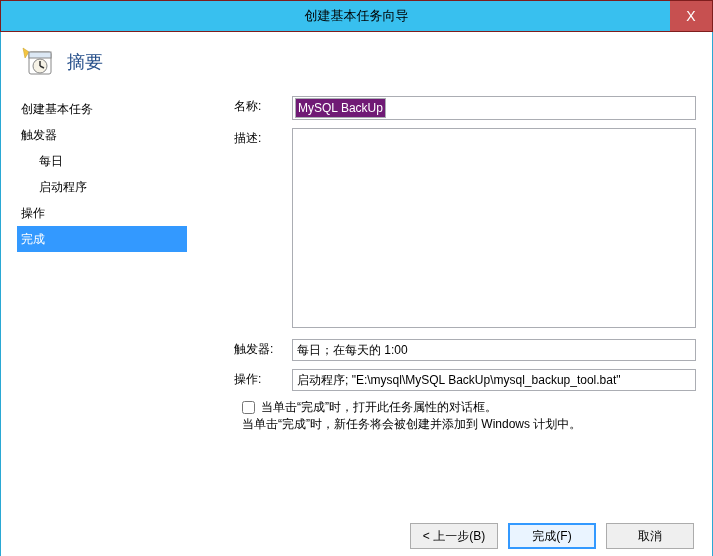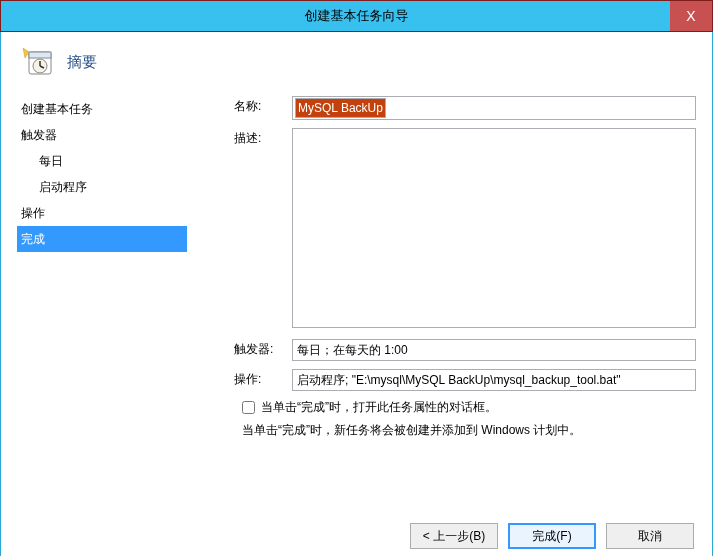--- a/index.html
+++ b/index.html
@@ -51,21 +51,21 @@
     display: flex;
     align-items: center;
     padding: 14px 20px 10px 20px;
   }
   .header-area .icon {
     width: 32px;
     height: 32px;
     margin-right: 14px;
   }
   .header-area .page-title {
-    font-size: 15px;
+    font-size: 18px;
     color: #264f8a;
   }
   .content-area {
     display: flex;
     padding: 0 16px;
     gap: 39px;
   }
   .sidebar {
     width: 170px;
     flex-shrink: 0;
@@ -106,21 +106,21 @@
   input.ro, .ro-box {
     width: 100%;
     box-sizing: border-box;
     border: 1px solid #abadb3;
     padding: 3px 4px;
     font-family: inherit;
     font-size: 12px;
     background: #fff;
   }
   .name-field {
-    background: #c2410c;
+    background: #701a75;
     color: #fff;
     border: 1px solid #abadb3;
     display: inline-block;
     padding: 2px 2px;
     font-size: 12px;
     line-height: 14px;
   }
   .name-outer {
     border: 1px solid #abadb3;
     padding: 1px 2px;
@@ -135,21 +135,20 @@
     background: #fff;
     resize: none;
     font-family: inherit;
     font-size: 12px;
     padding: 3px 4px;
   }
   .check-row {
     display: flex;
     align-items: center;
     margin-left: 8px;
-    margin-bottom: 6px;
   }
   .check-row input {
     margin: 0 6px 0 0;
   }
   .info-text {
     margin-left: 8px;
     margin-bottom: 6px;
   }
   .button-bar {
     position: absolute;

